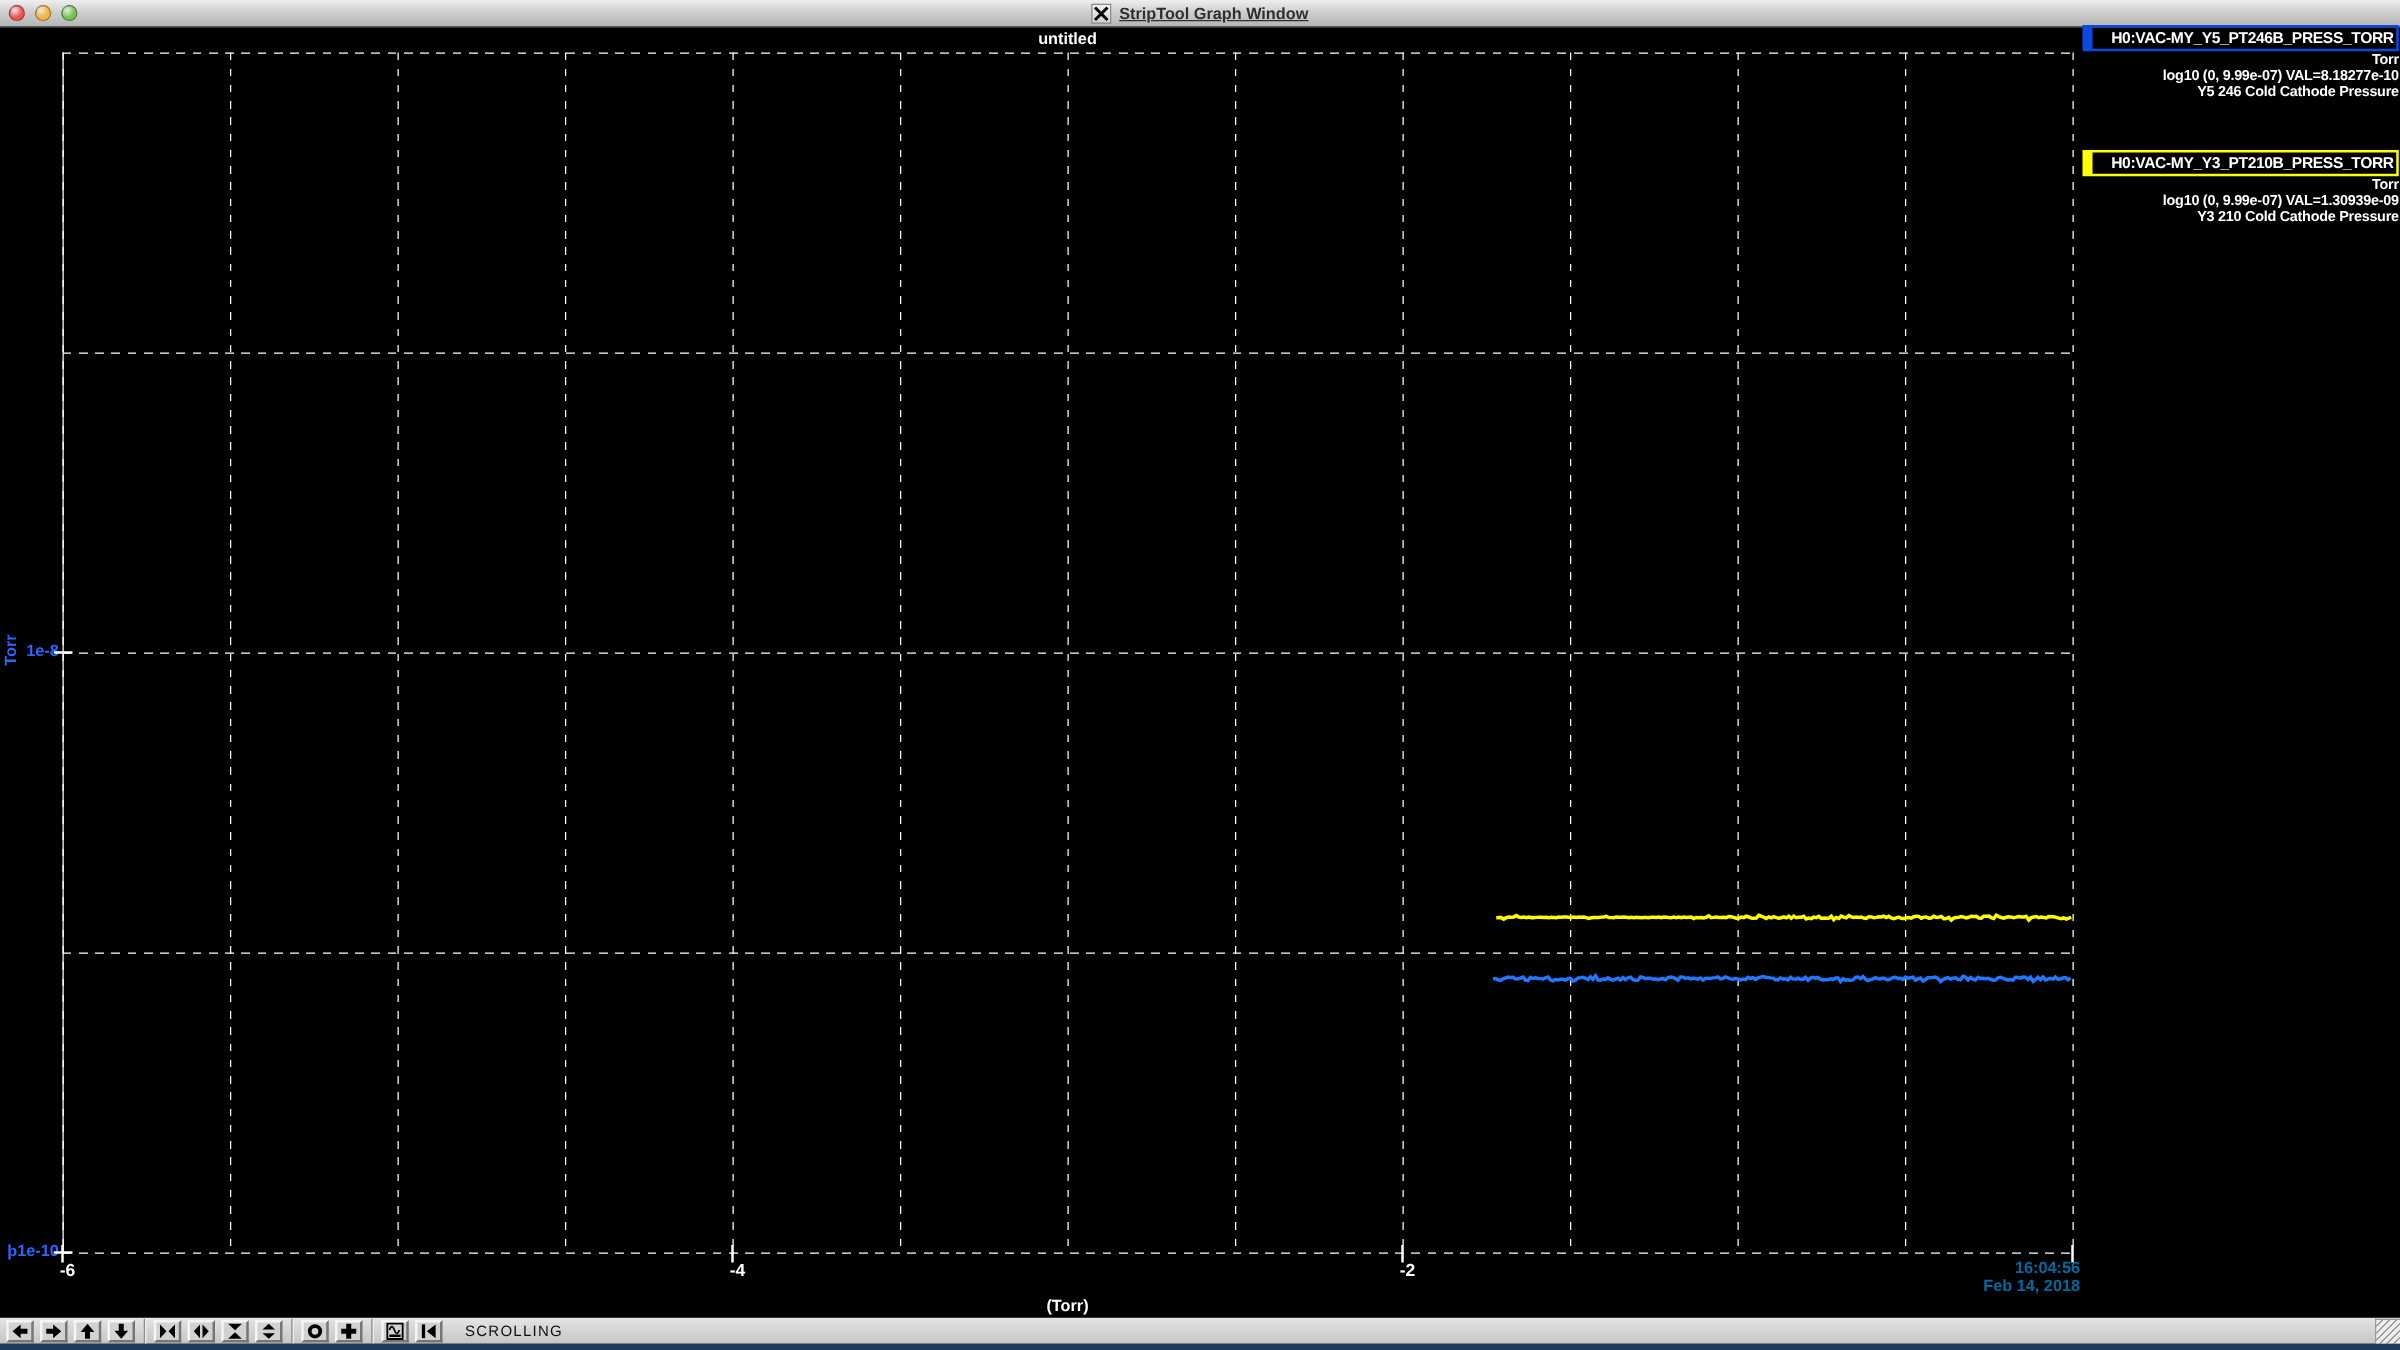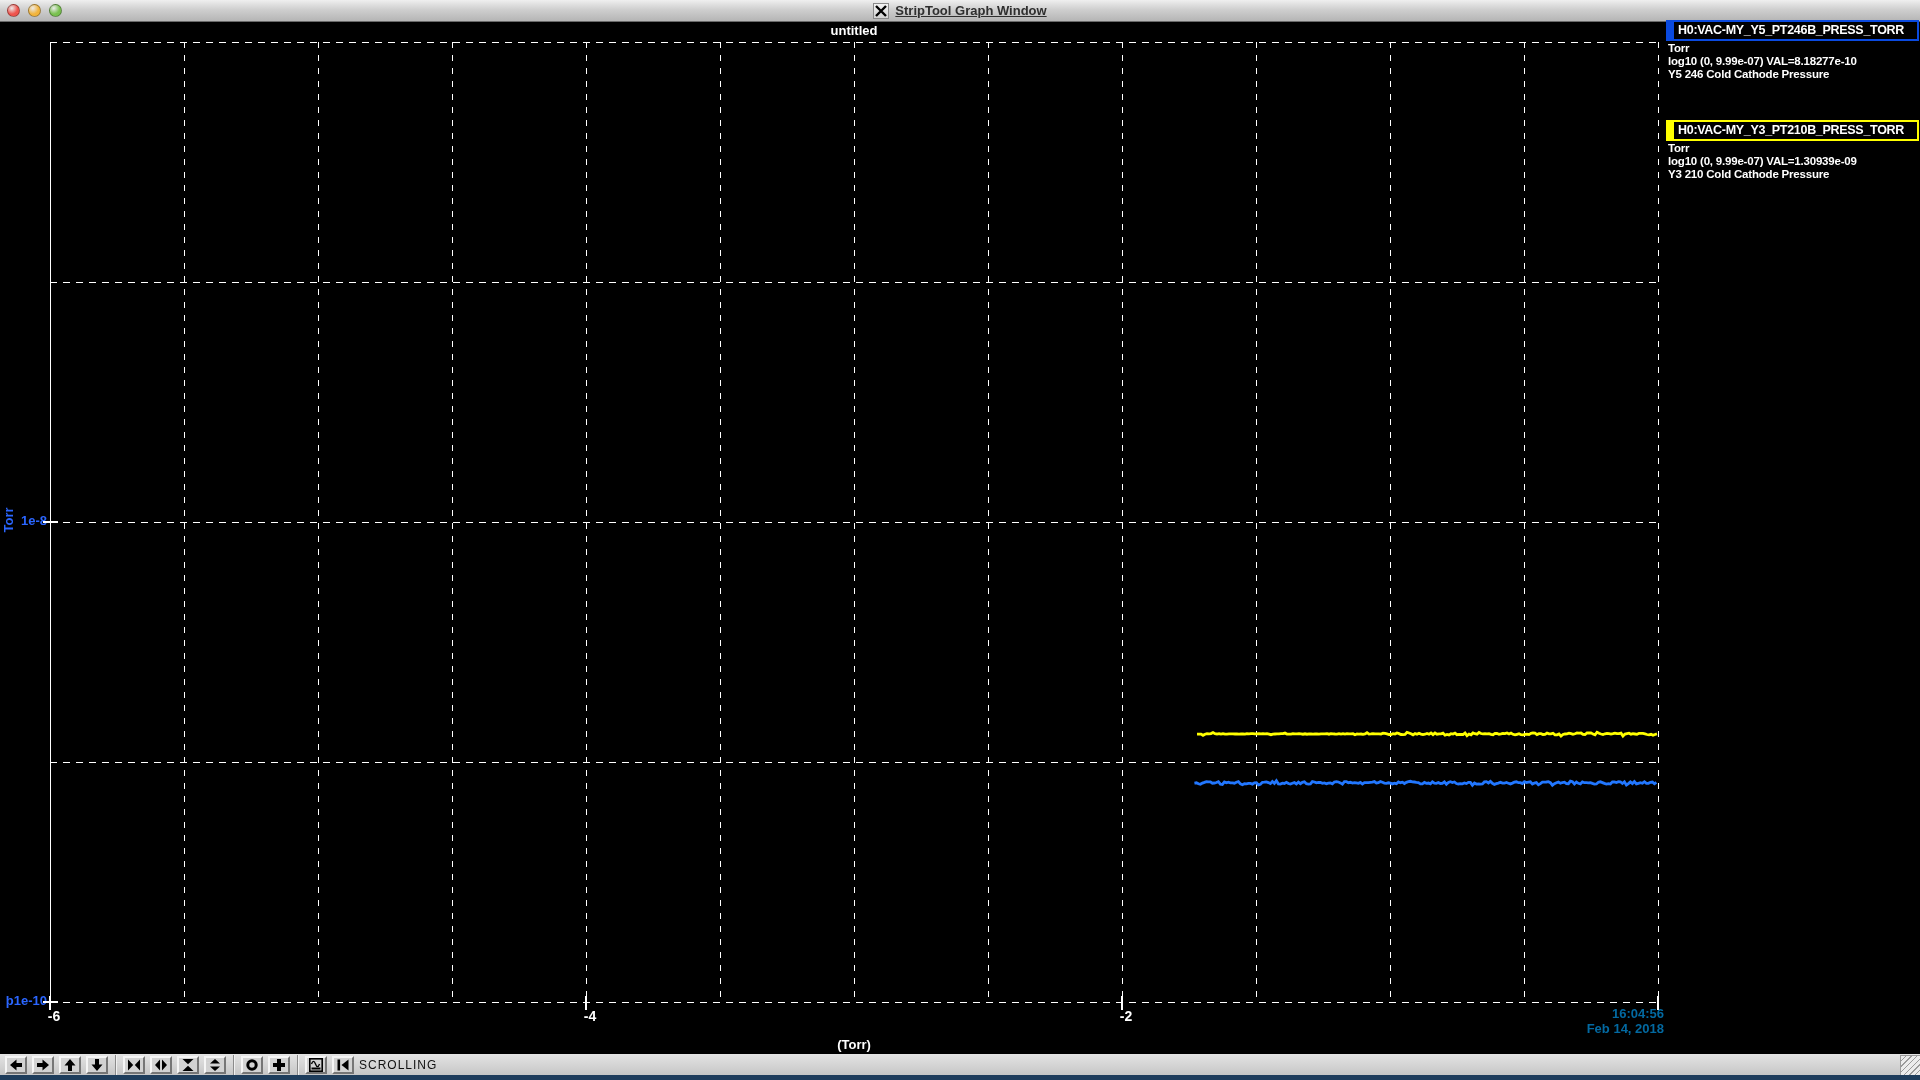--- a/index.html
+++ b/index.html
@@ -31,38 +31,38 @@
   .xtick{position:absolute;transform:translateX(-50%);color:#fff;font-size:14px;font-weight:bold;}
   .ylab{position:absolute;left:0;width:47px;text-align:right;font-size:13px;font-weight:bold;}
   .torr-label{position:absolute;width:40px;height:14px;text-align:center;
     transform:rotate(-90deg);font-size:13px;font-weight:bold;}
   .endtime{position:absolute;right:256px;text-align:right;color:#0369a1;font-size:13px;font-weight:bold;line-height:15px;}
   .hours-label{position:absolute;left:50px;width:1608px;text-align:center;color:#fff;
     font-size:13px;font-weight:bold;}
   svg.traces{position:absolute;left:0;top:0;}
 
   
-  .legend{position:absolute;left:1666px;top:20px;width:253px;}
+  .legend{position:absolute;left:1666px;top:20px;width:253px;text-align:right;}
   .legend-box{box-sizing:border-box;border:2px solid;border-left-width:8px;
     padding:1px 2px 2px 4px;color:#fff;font-size:12.5px;font-weight:bold;
     white-space:nowrap;overflow:hidden;letter-spacing:-0.3px;}
   .legend-line{color:#fff;font-size:11.5px;font-weight:bold;line-height:12px;
     margin:1px 0 0 2px;white-space:nowrap;letter-spacing:-0.2px;}
   .legend-entry{margin-bottom:3px;}
 
   
   .toolbar{position:absolute;left:0;top:1053px;width:1920px;height:22px;
     border-top:1px solid #000;background:linear-gradient(#e4e4e4,#c6c6c6);
     box-sizing:border-box;display:flex;align-items:center;padding-left:5px;}
   .tb-btn{width:22px;height:18px;margin-right:5px;background:#d2d2d2;
     border:2px solid;border-color:#f5f5f5 #767676 #767676 #f5f5f5;box-sizing:border-box;
     display:flex;align-items:center;justify-content:center;padding:0;}
   .tb-sep{width:0;height:20px;border-left:1px solid #8b8b8b;border-right:1px solid #f0f0f0;
     margin:0 6px 0 2px;}
-  .tb-status{margin-left:0;color:#111;font-size:12px;letter-spacing:1px;}
+  .tb-status{margin-left:13px;color:#111;font-size:12px;letter-spacing:1px;}
   .grip{position:absolute;right:0;bottom:0;width:20px;height:20px;background:#ececec;
     border-left:1px solid #9a9a9a;border-top:1px solid #9a9a9a;box-sizing:border-box;
     background-image:repeating-linear-gradient(135deg,transparent 0,transparent 3px,#9a9a9a 3px,#9a9a9a 4px);}
   .bottomstrip{position:absolute;left:0;top:1075px;width:1920px;height:5px;}
 </style>
 </head>
 <body>
 
 <div class="stage">
 

